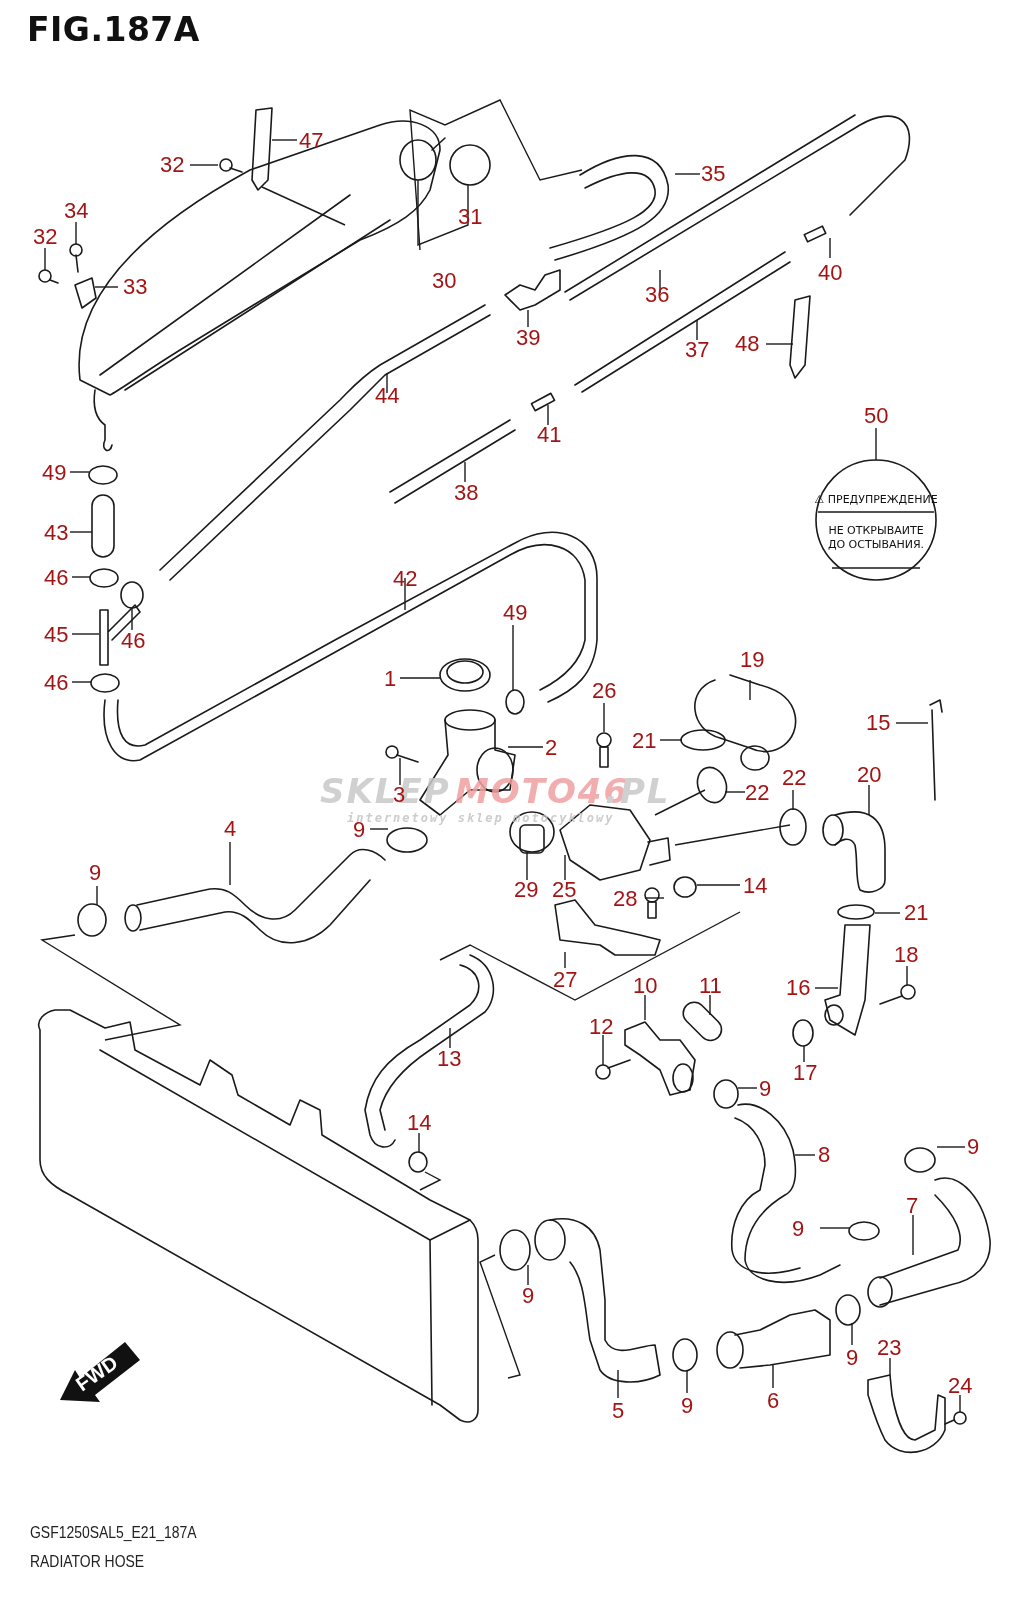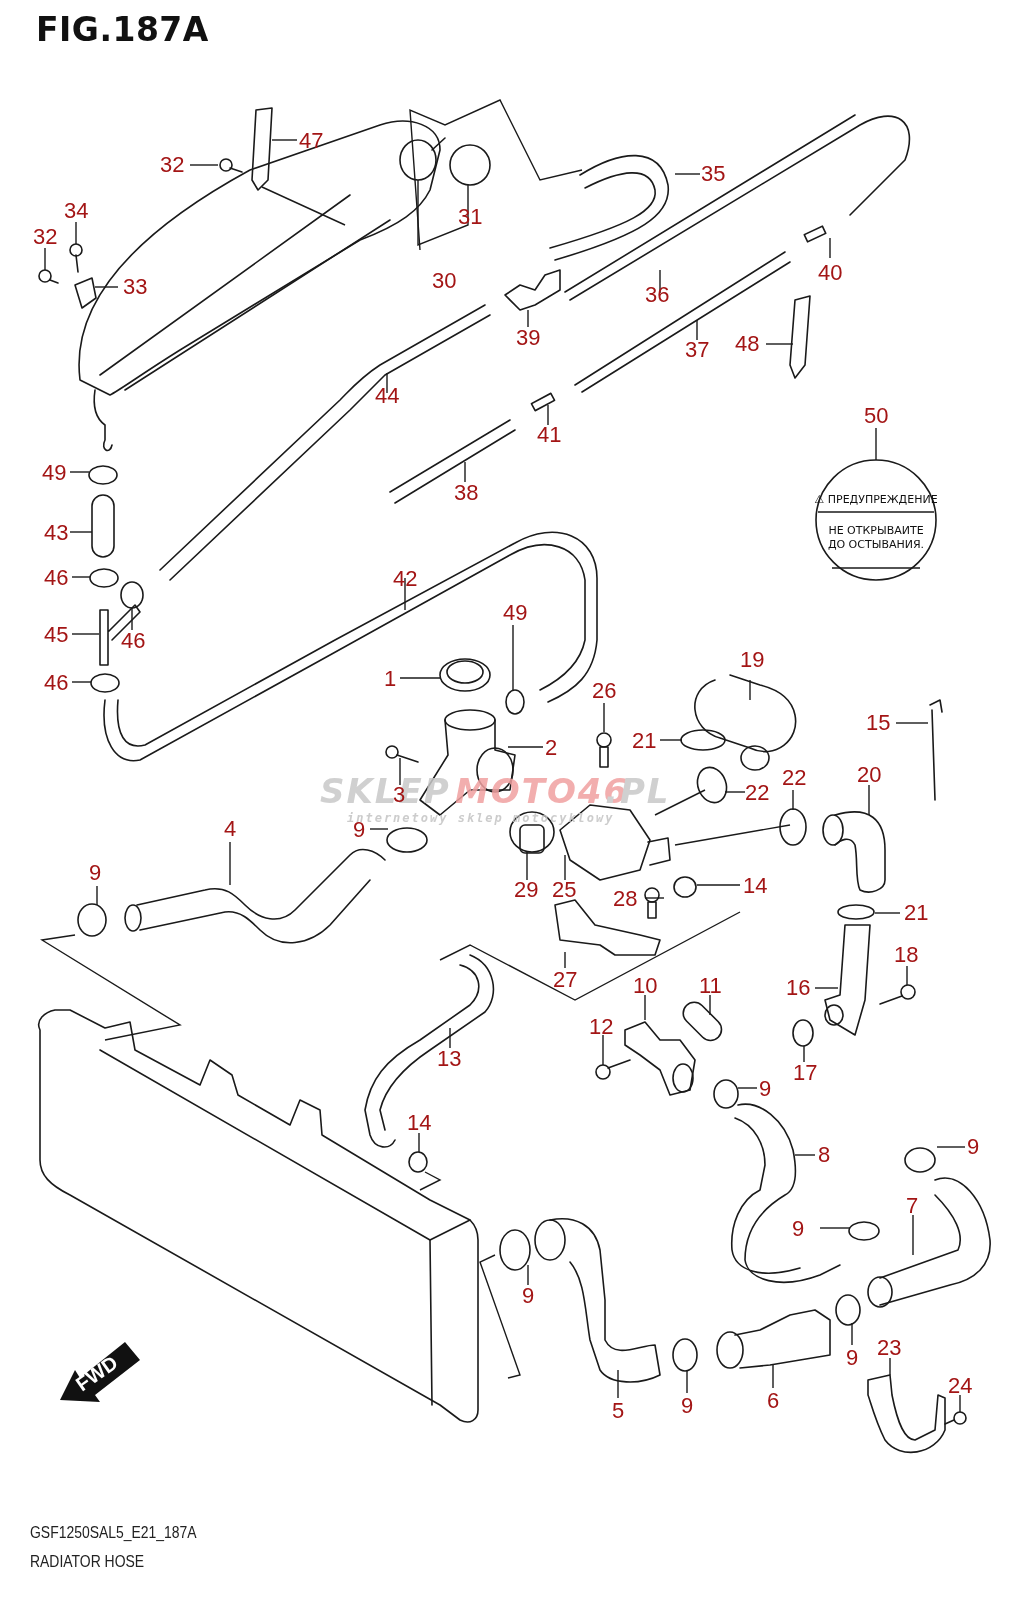--- a/index.html
+++ b/index.html
@@ -1,17 +1,17 @@
 <!DOCTYPE html>
 <html><head>
 <meta charset="utf-8">
 <style>
   html, body { margin: 0; padding: 0; background: #ffffff; }
   body { width: 1024px; height: 1600px; position: relative; overflow: hidden; font-family: "Liberation Sans", sans-serif; }
-  #fig-title { position: absolute; left: 36px; top: 10px; font-family: "DejaVu Sans", sans-serif; font-weight: bold; font-size: 33px; color: #111; letter-spacing: 0.5px; }
+  #fig-title { position: absolute; left: 27px; top: 10px; font-family: "DejaVu Sans", sans-serif; font-weight: bold; font-size: 33px; color: #111; letter-spacing: 0.5px; }
   #footer-code { position: absolute; left: 30px; top: 1523px; font-size: 17px; color: #222; transform: scaleX(0.82); transform-origin: left top; }
   #footer-title { position: absolute; left: 30px; top: 1552px; font-size: 17px; color: #222; transform: scaleX(0.82); transform-origin: left top; }
   svg#diagram { position: absolute; left: 0; top: 0; }
   .callout { fill: #a31515; font-family: "Liberation Sans", sans-serif; font-size: 22px; }
   .part { fill: none; stroke: #1a1a1a; stroke-width: 1.6; stroke-linecap: round; stroke-linejoin: round; }
   .leader { fill: none; stroke: #1a1a1a; stroke-width: 1.4; }
   .wm1 { font-family: "DejaVu Sans", sans-serif; font-weight: bold; font-style: italic; font-size: 34px; letter-spacing: 2px; }
   .wm2 { font-family: "DejaVu Sans Mono", monospace; font-style: italic; font-weight: bold; font-size: 12px; fill: #c4c4c4; letter-spacing: 2px; }
   .label-text { font-family: "DejaVu Sans", sans-serif; font-size: 11px; fill: #111; }
   .fwd-text { font-family: "Liberation Sans", sans-serif; font-size: 20px; fill: #fff; font-weight: bold; }

